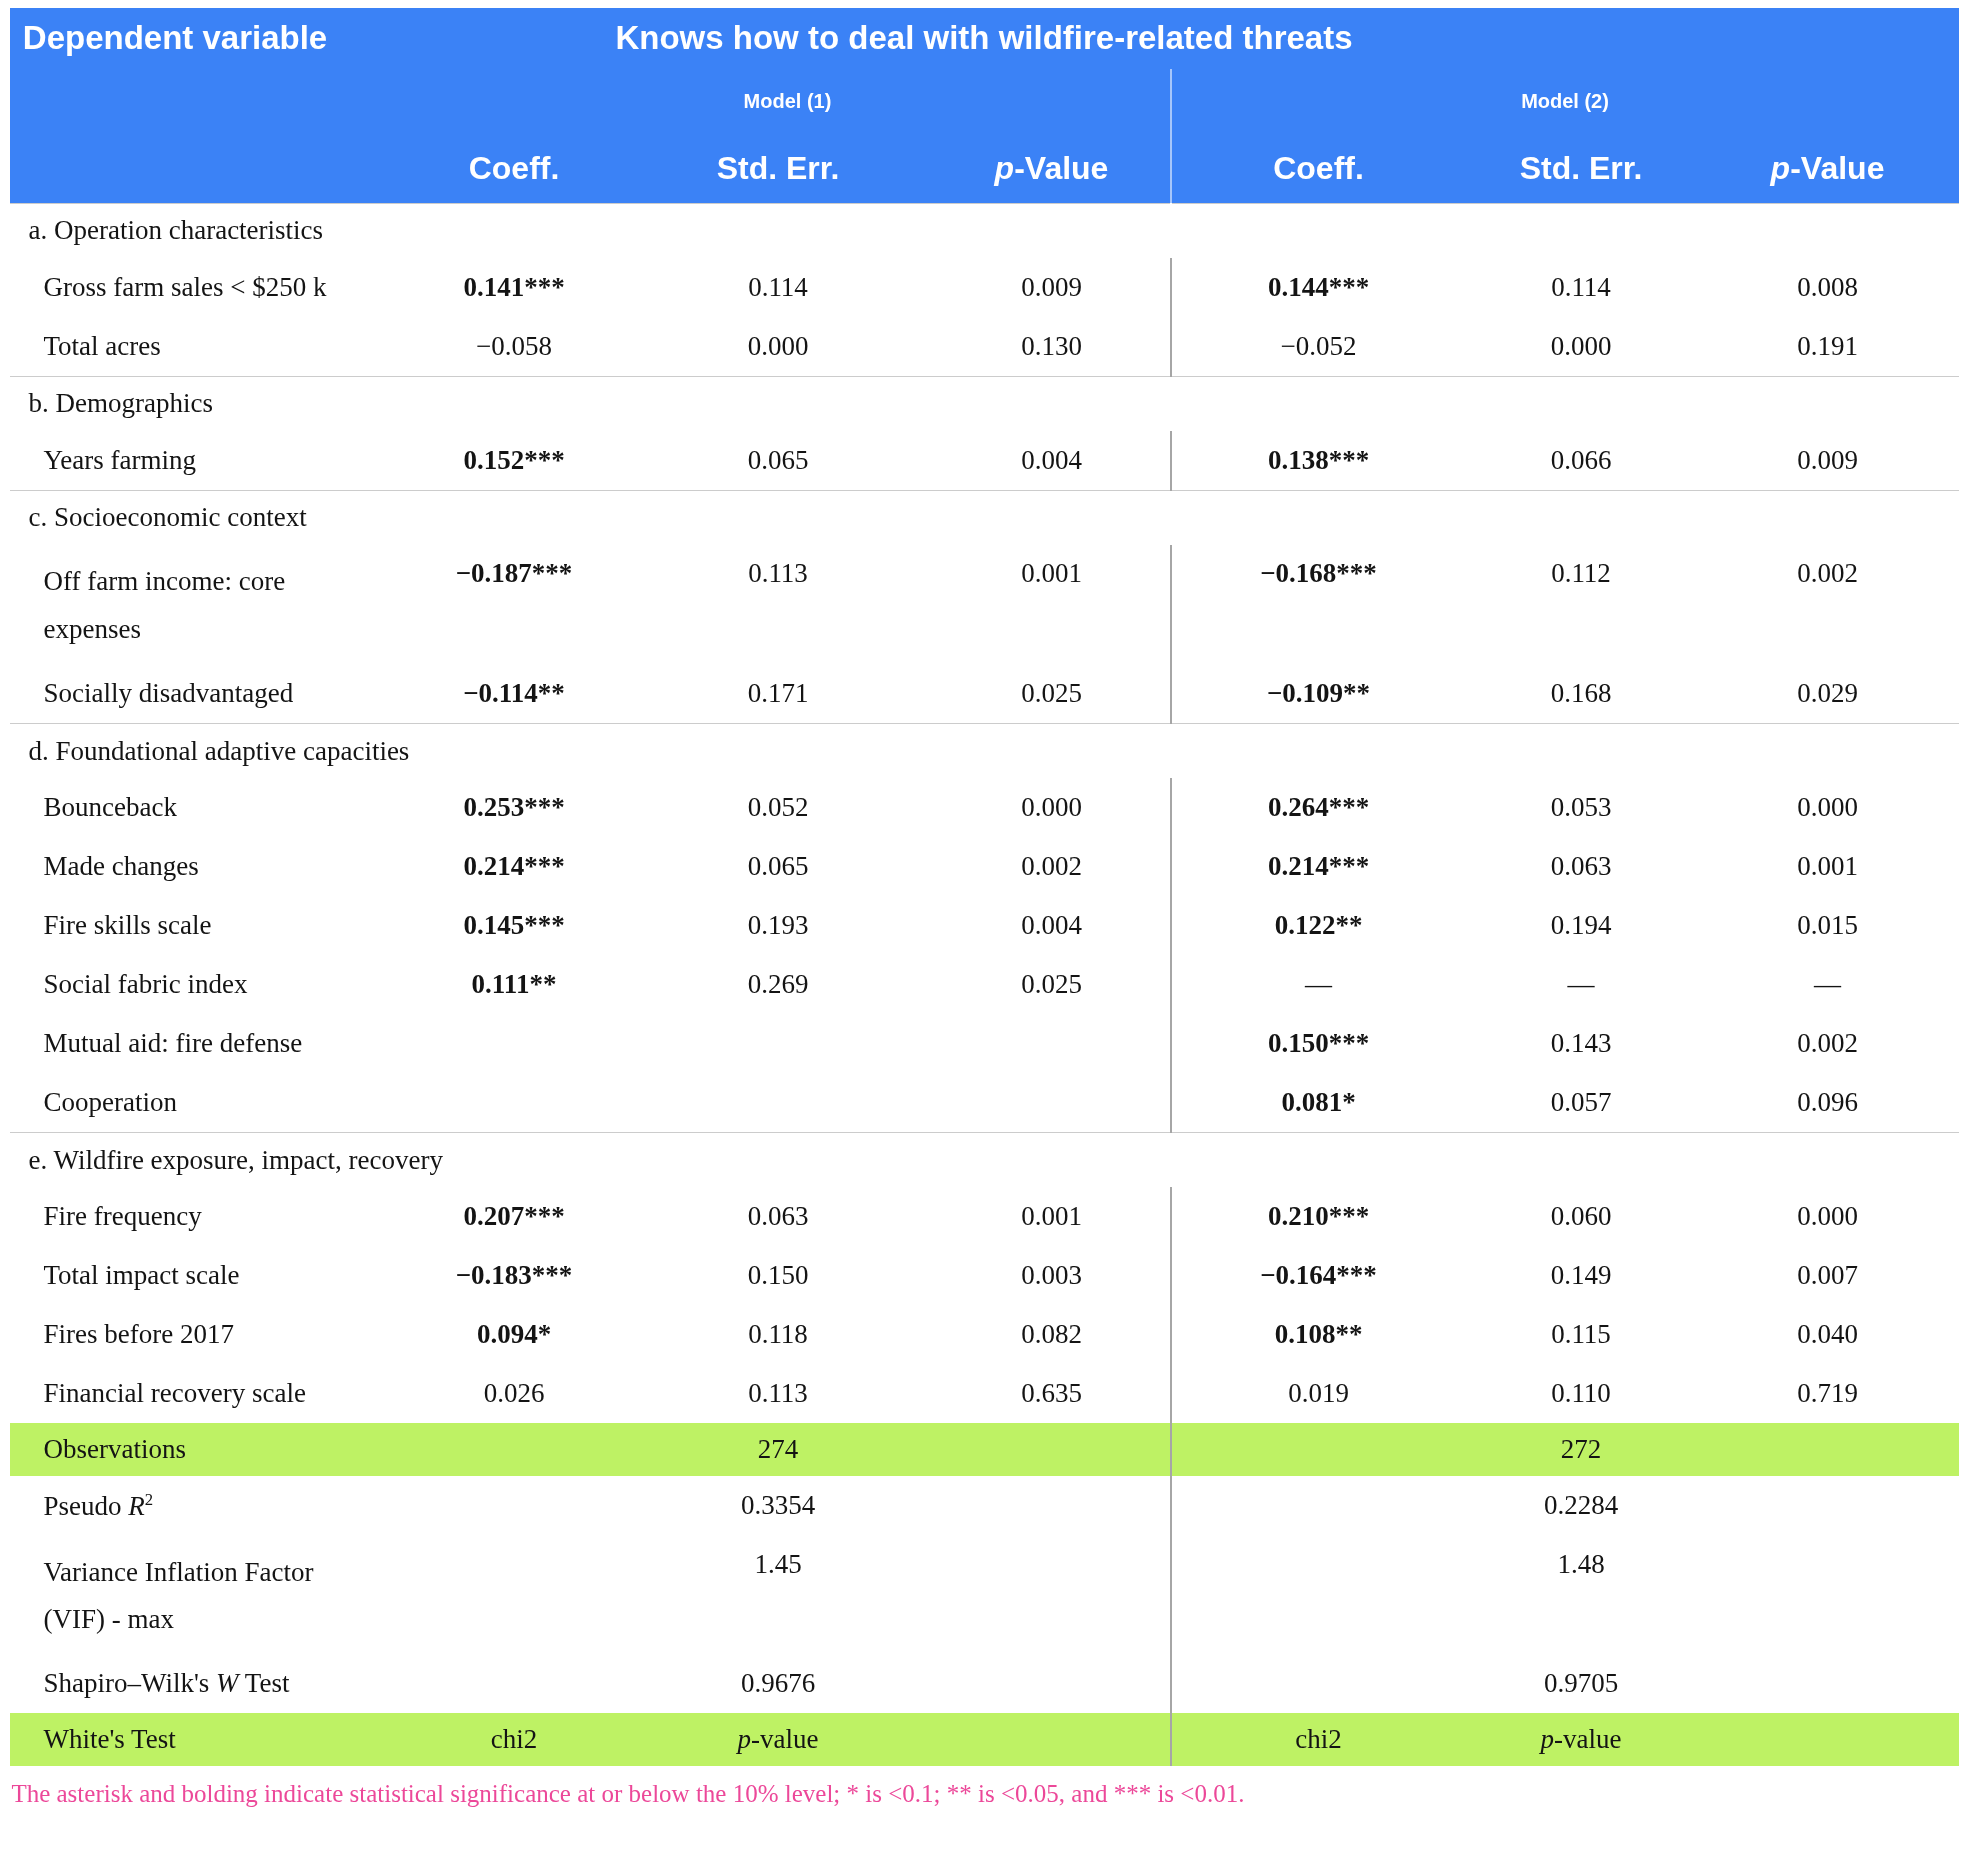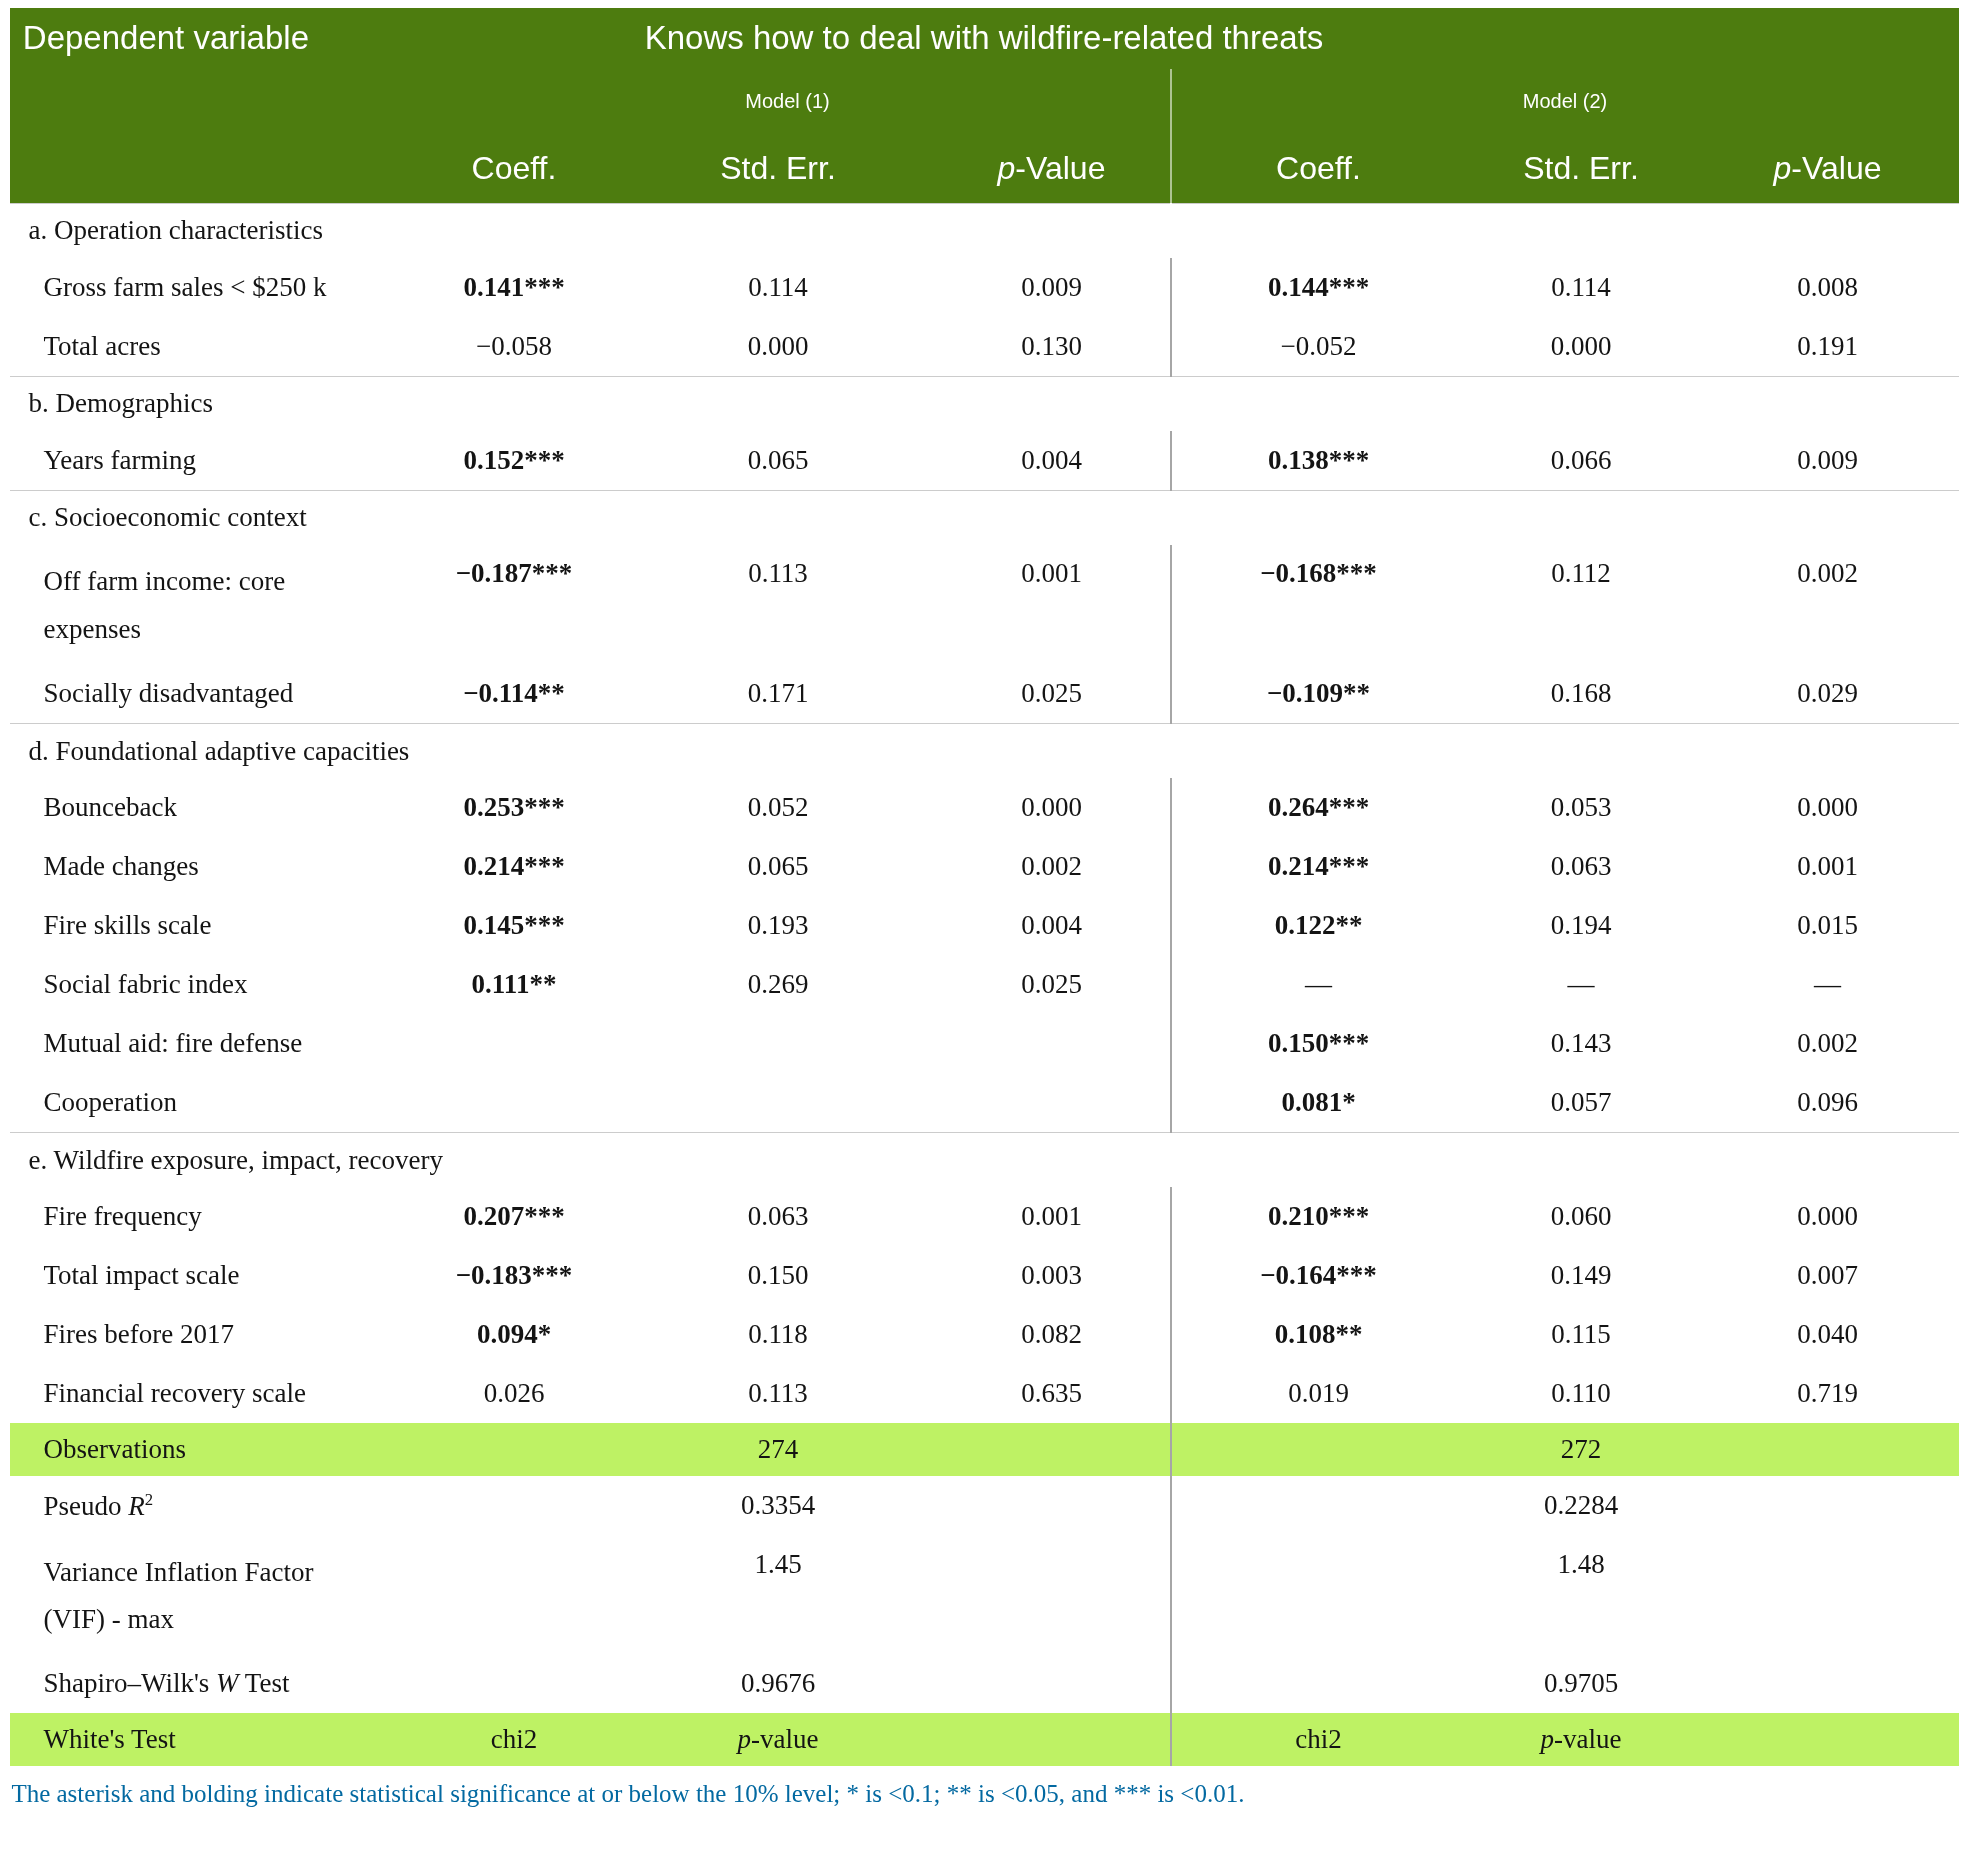--- a/index.html
+++ b/index.html
@@ -6,22 +6,22 @@
   body{
     width:1967px;height:1872px;background:#ffffff;
     font-family:"Liberation Serif",serif;color:#141414;
     -webkit-font-smoothing:antialiased;
   }
   .wrap{padding:7.6px 9.5px 0 9.5px;}
   table{border-collapse:collapse;table-layout:fixed;width:1948px;}
 
   
   thead th{
-    background:#4d7c0f;color:#ffffff;
-    font-family:"Liberation Sans",sans-serif;font-weight:400;
+    background:#3b82f6;color:#ffffff;
+    font-family:"Liberation Sans",sans-serif;font-weight:700;
     text-align:center;vertical-align:middle;
   }
   tr.h1 th{height:59px;font-size:33px;}
   tr.h2 th{height:63px;font-size:20px;}
   tr.h3 th{height:67px;font-size:32px;}
   th.full{position:relative;}
   th.full .left{position:absolute;left:13.3px;top:50%;transform:translateY(-50%);}
   th.full .center{text-align:center;width:100%;}
   .dvh{border-left:2.9px solid rgba(255,255,255,0.55);}
 
@@ -39,21 +39,21 @@
   tr.band{height:53px;}
   tr.band td{background:#bef264;margin-left:8px;}
   tr.last td{border-bottom:1.9px solid #cccccc;height:61px;}
   .pfl::first-letter{font-style:italic;}
   sup{font-size:0.62em;}
   i{font-style:italic;}
 
   
   .footnote{
     font-size:25px;padding:13.3px 1.9px 0 1.9px;text-align:left;
-    font-family:"Liberation Serif",serif;color:#0369a1;
+    font-family:"Liberation Serif",serif;color:#ec4899;
   }
 </style>
 </head>
 <body>
 
 <div class="wrap">
 <table>
   <colgroup>
     <col style="width:396px">
         <col style="width:217px">

